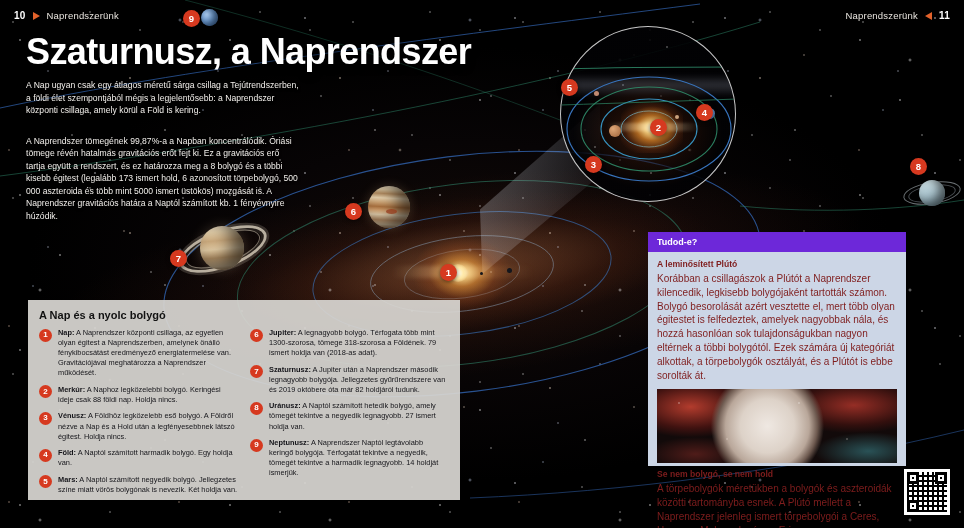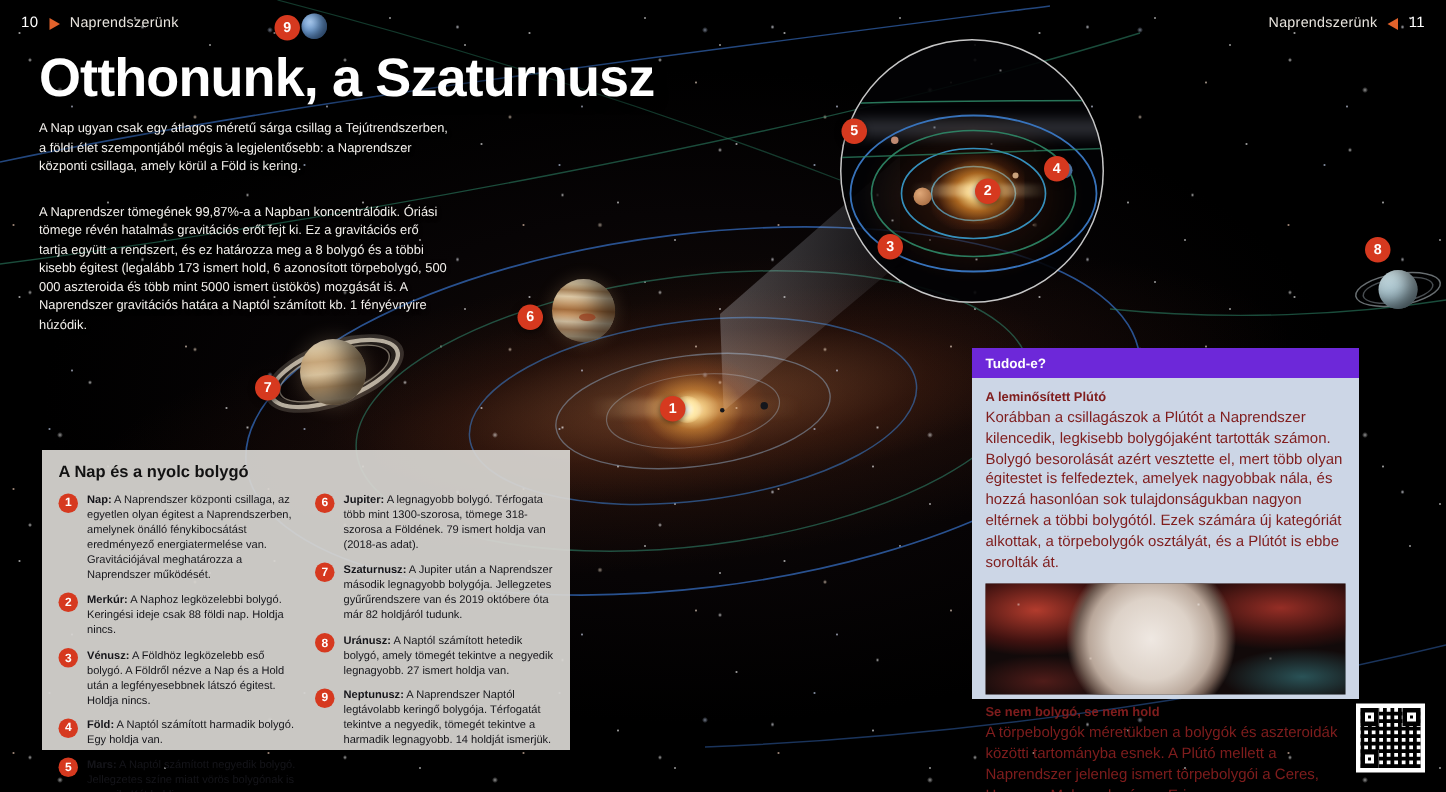--- a/index.html
+++ b/index.html
@@ -69,21 +69,21 @@
   }
 
   
   .hdr {
     position: absolute; top: 10px;
     display: flex; align-items: center; gap: 7px;
     font-size: 9.5px; color: #e8e4de; letter-spacing: .2px;
   }
   .hdr-left { left: 14px; }
   .hdr-right { right: 14px; }
-  .hdr .pg { font-weight: 400; font-size: 10px; color: #fff; text-align: right; }
+  .hdr .pg { font-weight: 700; font-size: 10px; color: #fff; text-align: right; }
   .tri {
     width: 0; height: 0;
     border-top: 4.5px solid transparent;
     border-bottom: 4.5px solid transparent;
   }
   .tri-r { border-left: 7px solid #e2622b; }
   .tri-l { border-right: 7px solid #e2622b; }
 
   
   .title {
@@ -233,21 +233,21 @@
     background: #d6391f;
     color: #fff; font-size: 9.5px; font-weight: 700;
     display: flex; align-items: center; justify-content: center;
     box-shadow: 0 1px 4px rgba(0,0,0,.6);
     line-height: 1;
   }
 
   
   .panel-left {
     position: absolute; left: 28px; top: 300px;
-    width: 352px; height: 200px;
+    width: 432px; height: 200px;
     background: rgba(216,214,210,.93);
     padding: 9px 11px 22px 11px;
     color: #111;
   }
   .panel-left h3 {
     font-size: 11px; font-weight: 700; color: #121212;
     margin-bottom: 7px;
   }
   .cols { display: flex; gap: 12px; }
   .col { width: 201px; }
@@ -412,21 +412,21 @@
     <span class="pg">10</span>
     <span class="tri tri-r"></span>
     <span>Naprendszerünk</span>
   </div>
   <div class="hdr hdr-right">
     <span>Naprendszerünk</span>
     <span class="tri tri-l"></span>
     <span class="pg">11</span>
   </div>
 
-  <h1 class="title">Otthonunk, a Szaturnusz</h1>
+  <h1 class="title">Szaturnusz, a Naprendszer</h1>
 
   <div class="intro">
     <p>A Nap ugyan csak egy átlagos méretű sárga csillag a Tejútrendszerben, a földi élet szempontjából mégis a legjelentősebb: a Naprendszer központi csillaga, amely körül a Föld is kering.</p>
     <p>A Naprendszer tömegének 99,87%-a a Napban koncentrálódik. Óriási tömege révén hatalmas gravitációs erőt fejt ki. Ez a gravitációs erő tartja együtt a rendszert, és ez határozza meg a 8 bolygó és a többi kisebb égitest (legalább 173 ismert hold, 6 azonosított törpebolygó, 500 000 aszteroida és több mint 5000 ismert üstökös) mozgását is. A Naprendszer gravitációs határa a Naptól számított kb. 1 fényévnyire húzódik.</p>
   </div>
 
   <div class="panel-left">
     <h3>A Nap és a nyolc bolygó</h3>
     <div class="cols">
       <div class="col">

